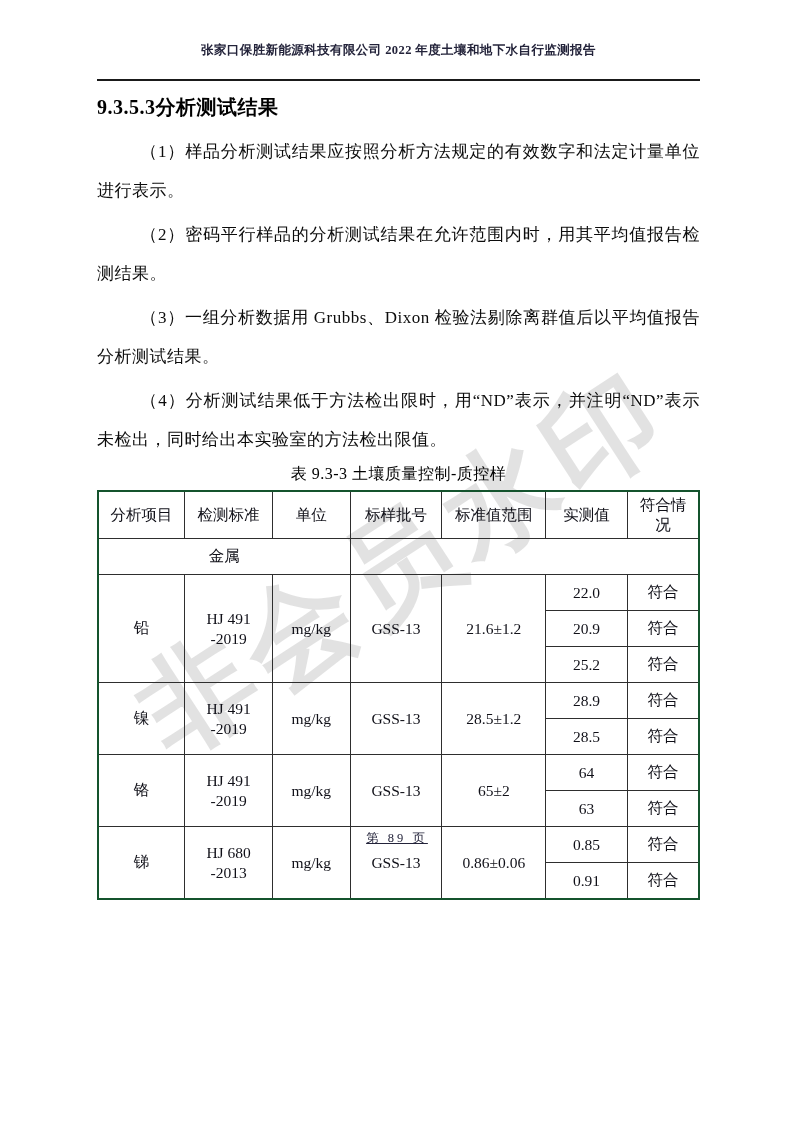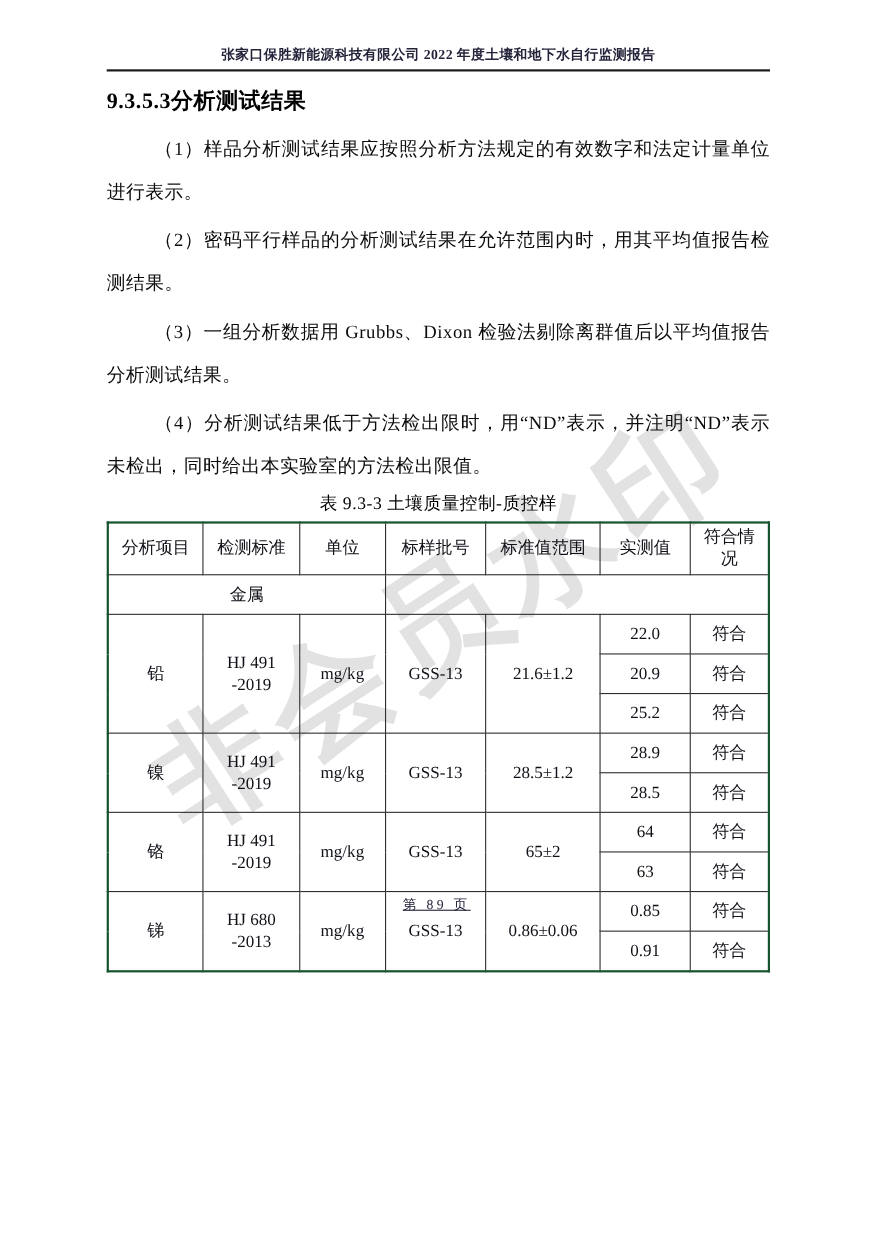--- a/index.html
+++ b/index.html
@@ -26,21 +26,21 @@
     color: #000000;
     opacity: 0.11;
     z-index: 0;
     pointer-events: none;
   }
   .layer { position: relative; z-index: 1; }
   .doc-header {
     margin: 42px 94px 0 97px;
     text-align: center;
     border-bottom: 2px solid #1a1a1a;
-    padding-bottom: 4px;
+    padding-bottom: 20px;
     font-size: 12.5px;
     font-weight: 600;
     color: #23233a;
     letter-spacing: 0.4px;
   }
   .content { margin: 0 94px 0 97px; }
   .section-heading {
     margin: 13px 0 0 0;
     font-size: 20px;
     font-weight: 700;

